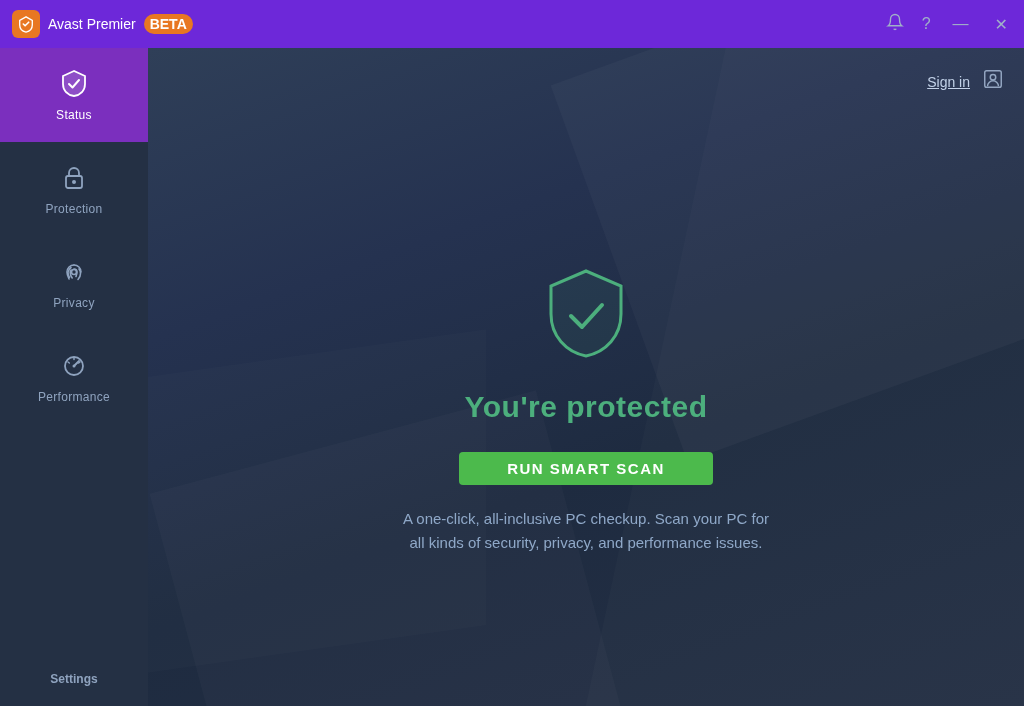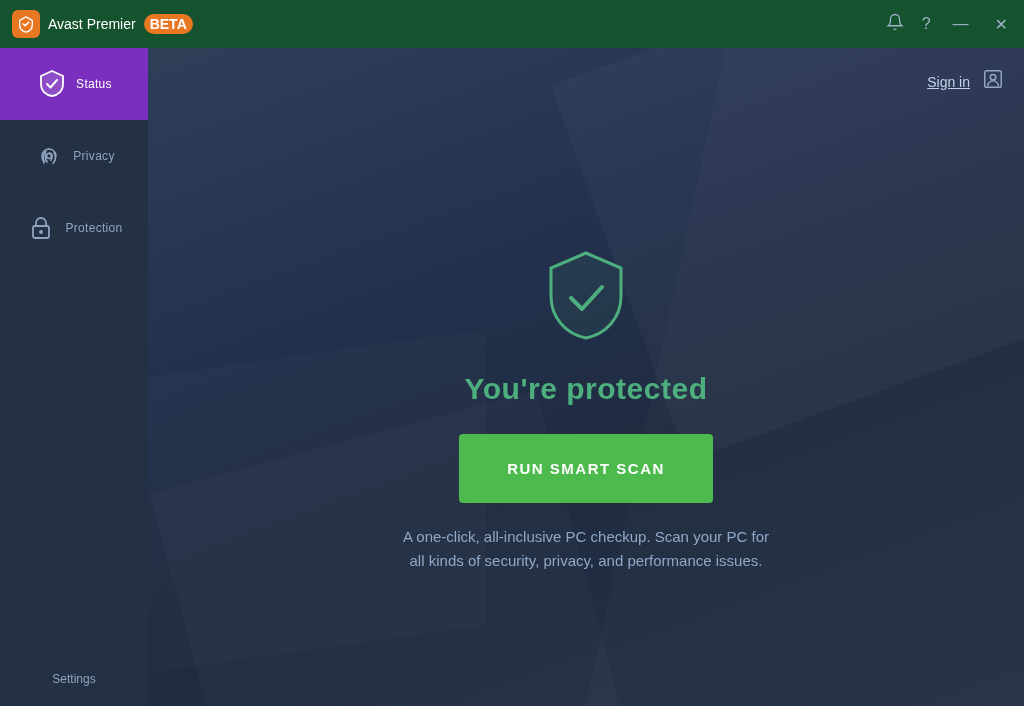--- a/index.html
+++ b/index.html
@@ -7,21 +7,21 @@
       width: 1024px;
       height: 706px;
       overflow: hidden;
       font-family: 'Segoe UI', Arial, sans-serif;
       background: #2b3a52;
     }
 
     
     .titlebar {
       height: 48px;
-      background: #14532d;
+      background: #6d28d9;
       display: flex;
       align-items: center;
       padding: 0 12px;
       position: relative;
     }
     .titlebar-logo {
       width: 28px;
       height: 28px;
       background: #e87722;
       border-radius: 6px;
@@ -79,21 +79,21 @@
       background: #243044;
       display: flex;
       flex-direction: column;
       align-items: center;
       padding-top: 0;
       flex-shrink: 0;
     }
     .sidebar-item {
       width: 100%;
       display: flex;
-      flex-direction: row;
+      flex-direction: column;
       align-items: center;
       justify-content: center;
       padding: 20px 10px;
       cursor: pointer;
       color: #8fa3bf;
       gap: 8px;
       position: relative;
     }
     .sidebar-item.active {
       background: #7b2fbe;
@@ -111,21 +111,21 @@
     .sidebar-spacer { flex: 1; }
     .sidebar-settings {
       width: 100%;
       display: flex;
       flex-direction: column;
       align-items: center;
       padding: 20px 10px;
       cursor: pointer;
       color: #8fa3bf;
       font-size: 12px;
-      font-weight: 400;
+      font-weight: 700;
     }
 
     
     .main-content {
       flex: 1;
       background: linear-gradient(160deg, #2f3f58 0%, #253250 30%, #1e2b40 60%, #253045 100%);
       display: flex;
       flex-direction: column;
       position: relative;
       overflow: hidden;
@@ -196,21 +196,21 @@
       font-size: 30px;
       font-weight: 700;
       margin-bottom: 28px;
       letter-spacing: 0.5px;
     }
 
     .run-scan-btn {
       background: #4cba4c;
       color: #fff;
       border: none;
-      padding: 26px 48px;
+      padding: 8px 48px;
       font-size: 15px;
       font-weight: 700;
       letter-spacing: 1.5px;
       border-radius: 4px;
       cursor: pointer;
       margin-bottom: 22px;
       text-transform: uppercase;
     }
 
     .scan-description {
@@ -273,40 +273,52 @@
     <div class="sidebar-item active">
       <svg viewBox="0 0 32 32" fill="none">
         <path d="M16 3L5 8v8c0 7 5 11 11 12 6-1 11-5 11-12V8L16 3z" stroke="#fff" stroke-width="1.8" fill="rgba(255,255,255,0.15)"></path>
         <path d="M11 16l3.5 3.5L21 12" stroke="#fff" stroke-width="2" stroke-linecap="round" stroke-linejoin="round"></path>
       </svg>
       <span class="sidebar-item-label">Status</span>
     </div>
 
     <div class="sidebar-item">
       <svg viewBox="0 0 32 32" fill="none">
+        <rect x="8" y="14" width="16" height="12" rx="2" stroke="#8fa3bf" stroke-width="1.8"></rect>
+        <path d="M11 14v-3a5 5 0 0 1 10 0v3" stroke="#8fa3bf" stroke-width="1.8" stroke-linecap="round"></path>
+        <circle cx="16" cy="20" r="2" fill="#8fa3bf"></circle>
+      </svg>
+      <span class="sidebar-item-label">Protection</span>
+    </div>
+
+    <div class="sidebar-item">
+      <svg viewBox="0 0 32 32" fill="none">
         <circle cx="16" cy="16" r="2.5" stroke="#8fa3bf" stroke-width="1.6"></circle>
         <path d="M16 9a7 7 0 0 1 7 7" stroke="#8fa3bf" stroke-width="1.6" stroke-linecap="round"></path>
         <path d="M16 9a7 7 0 0 0-7 7c0 3 1 5 2 7" stroke="#8fa3bf" stroke-width="1.6" stroke-linecap="round"></path>
         <path d="M21 13a7 7 0 0 1 1.5 4.5c0 2.5-1 4.5-2.5 6" stroke="#8fa3bf" stroke-width="1.6" stroke-linecap="round"></path>
         <path d="M13 11.5C11 13 10 14.5 10 16.5c0 2 .5 3.5 1.5 5" stroke="#8fa3bf" stroke-width="1.6" stroke-linecap="round"></path>
         <path d="M16 13c1.7 0 3 1.3 3 3 0 1.5-.5 3-1 4.5" stroke="#8fa3bf" stroke-width="1.6" stroke-linecap="round"></path>
         <path d="M13 14c-.5 1-.8 2-.8 2.5 0 2 .8 4 2 5.5" stroke="#8fa3bf" stroke-width="1.6" stroke-linecap="round"></path>
       </svg>
       <span class="sidebar-item-label">Privacy</span>
     </div>
 
     <div class="sidebar-item">
       <svg viewBox="0 0 32 32" fill="none">
-        <rect x="8" y="14" width="16" height="12" rx="2" stroke="#8fa3bf" stroke-width="1.8"></rect>
-        <path d="M11 14v-3a5 5 0 0 1 10 0v3" stroke="#8fa3bf" stroke-width="1.8" stroke-linecap="round"></path>
-        <circle cx="16" cy="20" r="2" fill="#8fa3bf"></circle>
-      </svg>
-      <span class="sidebar-item-label">Protection</span>
-    </div>
-
+        <circle cx="16" cy="16" r="9" stroke="#8fa3bf" stroke-width="1.8"></circle>
+        <path d="M16 16 L21 11" stroke="#8fa3bf" stroke-width="2" stroke-linecap="round"></path>
+        <circle cx="16" cy="16" r="1.5" fill="#8fa3bf"></circle>
+        <path d="M9 20 A8 8 0 0 1 16 8" stroke="#8fa3bf" stroke-width="0" fill="none"></path>
+        <line x1="16" y1="8" x2="16" y2="9.5" stroke="#8fa3bf" stroke-width="1.5" stroke-linecap="round"></line>
+        <line x1="22" y1="12" x2="20.7" y2="13" stroke="#8fa3bf" stroke-width="1.5" stroke-linecap="round"></line>
+        <line x1="10" y1="12" x2="11.3" y2="13" stroke="#8fa3bf" stroke-width="1.5" stroke-linecap="round"></line>
+      </svg>
+      <span class="sidebar-item-label">Performance</span>
+    </div>
 
     <div class="sidebar-spacer"></div>
 
     <div class="sidebar-settings">
       <span>Settings</span>
     </div>
   </div>
 
   <div class="main-content">
     <div class="diag-panel-1"></div>

